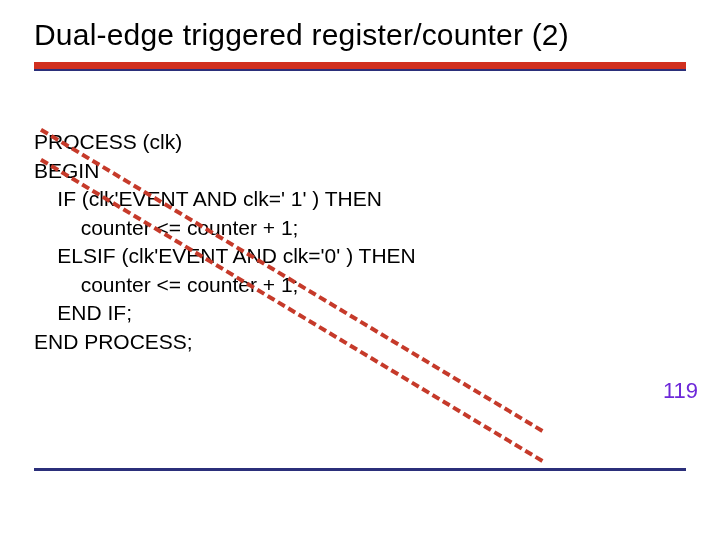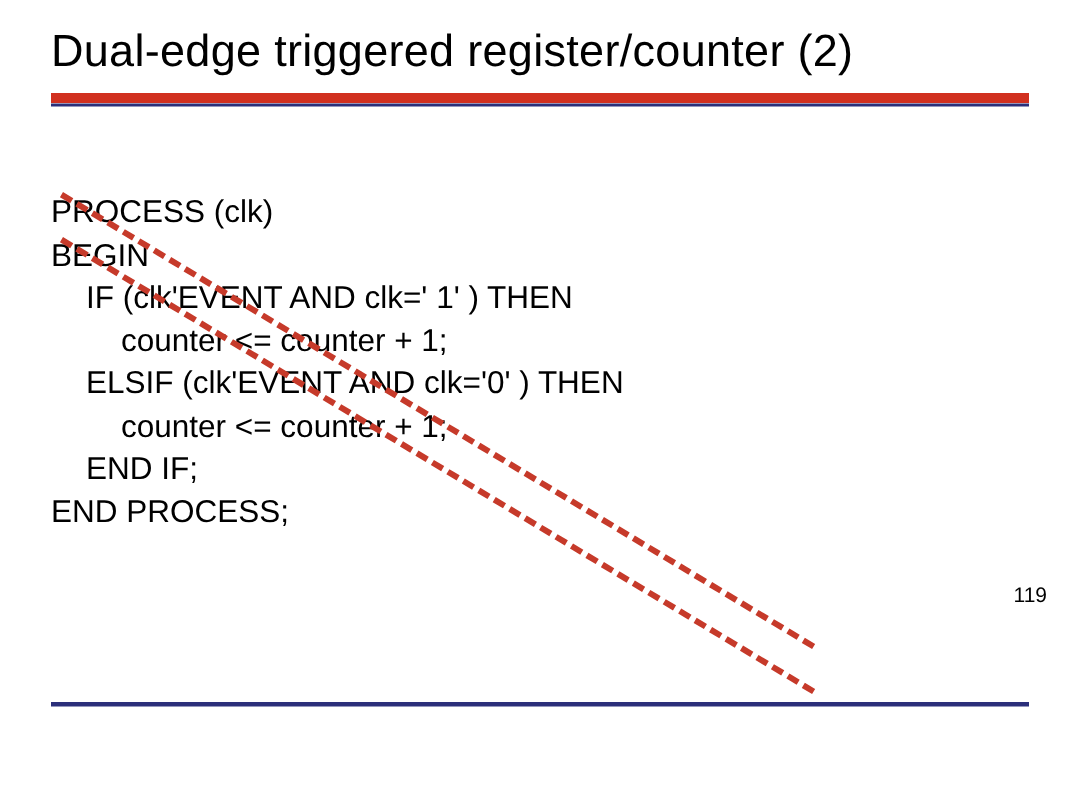--- a/index.html
+++ b/index.html
@@ -17,21 +17,21 @@
     font-family: Liberation Sans, sans-serif;
     font-size: 21px; line-height: 28.5px; color: #000;
     white-space: pre;
   }
   .bottom-line {
     position: absolute; left: 34px; top: 468px; width: 652px; height: 3px;
     background: #2b2f7a;
   }
   .page-num {
     position: absolute; right: 22px; bottom: 24px;
-    font-size: 14px; color: #000000;
+    font-size: 22px; color: #6d28d9;
   }
   .cross-line {
     position: absolute;
     border-top: 4px dashed #c63a2a;
     width: 585px;
     transform-origin: 0 0;
   }
   .cross1 {
     left: 42px; top: 128px;
     transform: rotate(31deg);

